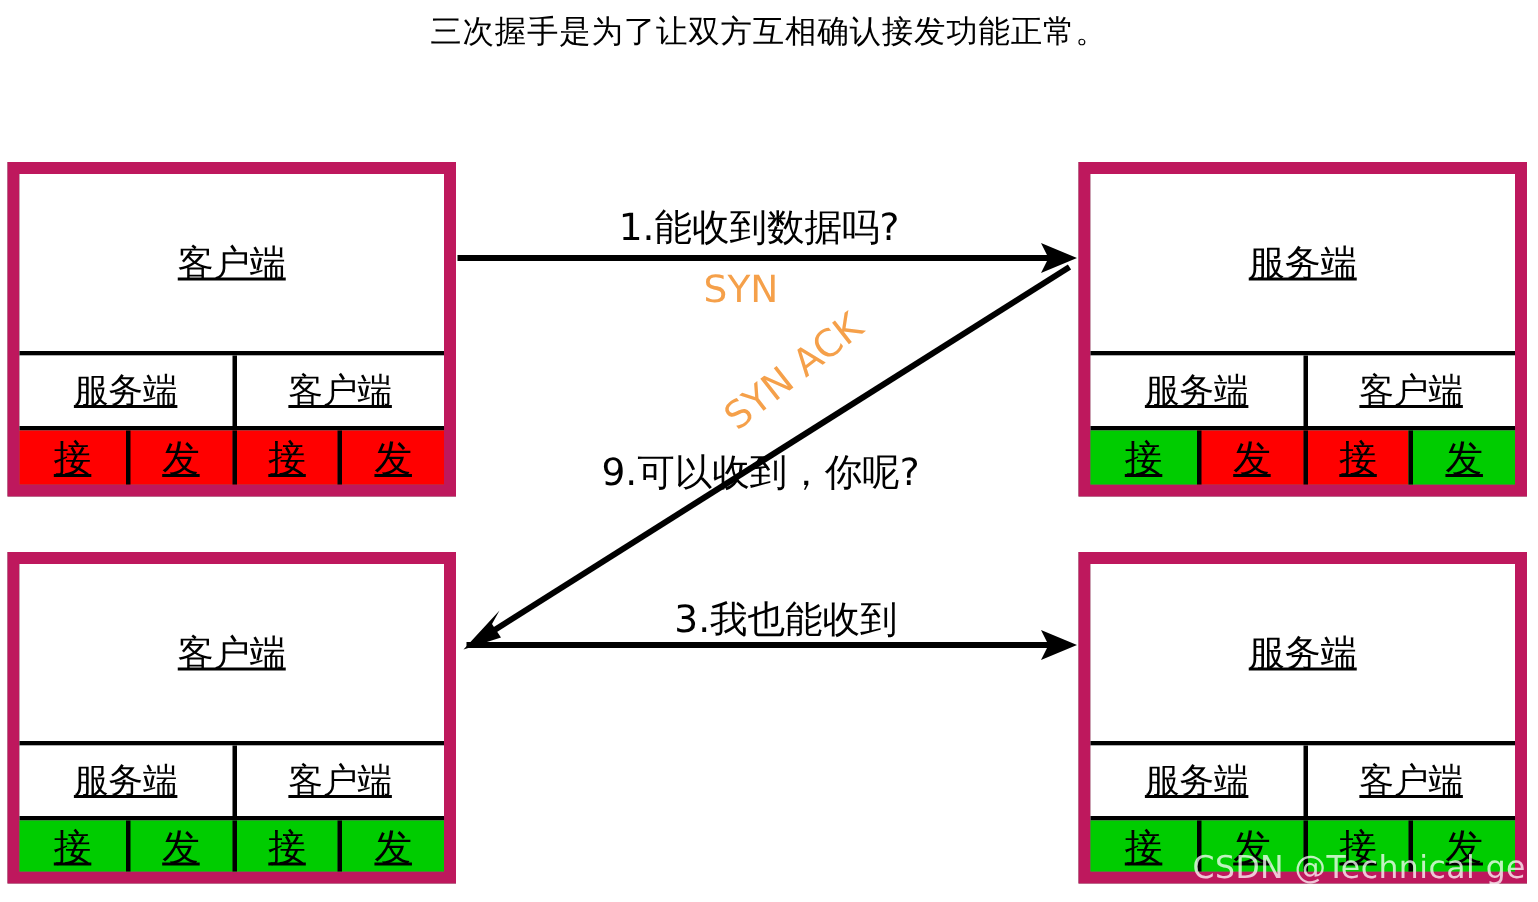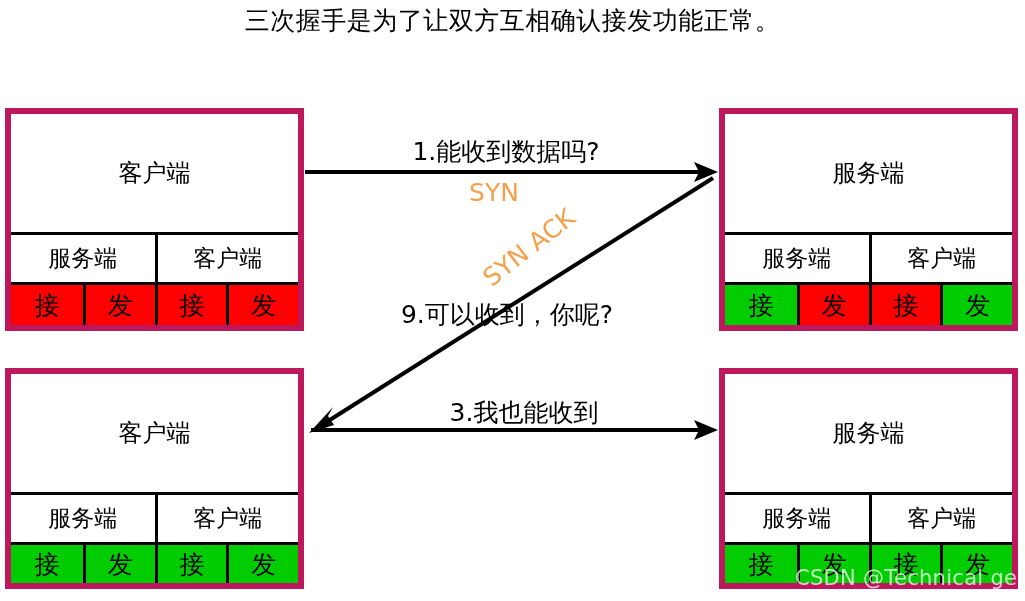--- a/index.html
+++ b/index.html
@@ -19,35 +19,36 @@
     overflow: hidden;
   }
 
   
   #title {
     position: absolute;
     left: 0;
     top: 5px;
     width: 1025px;
     text-align: center;
-    font-size: 25px;
+    font-size: 21px;
     line-height: 32px;
     color: #000000;
     font-weight: normal;
     letter-spacing: 0.5px;
   }
 
   
   .host-box {
     position: absolute;
     box-sizing: border-box;
-    border: 6px solid #be185d;
+    border: 8px solid #be185d;
     background: #737373;
     display: flex;
     flex-direction: column;
+    text-decoration: underline;
   }
   .host-header {
     flex: 0 0 auto;
     height: 121px;
     display: flex;
     align-items: center;
     justify-content: center;
     font-size: 24px;
     color: #000000;
     border-bottom: 3px solid #000000;

